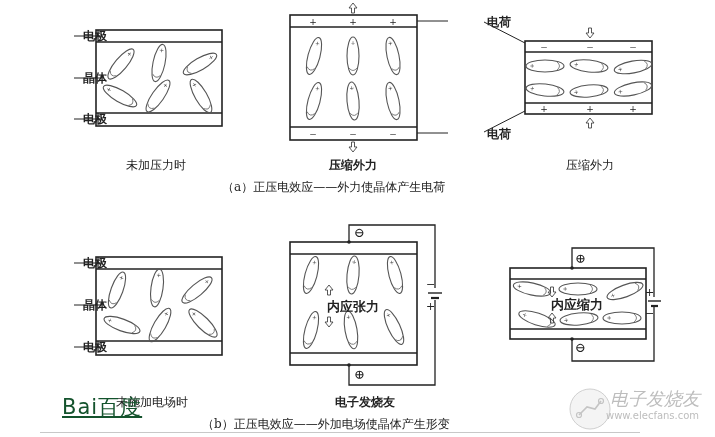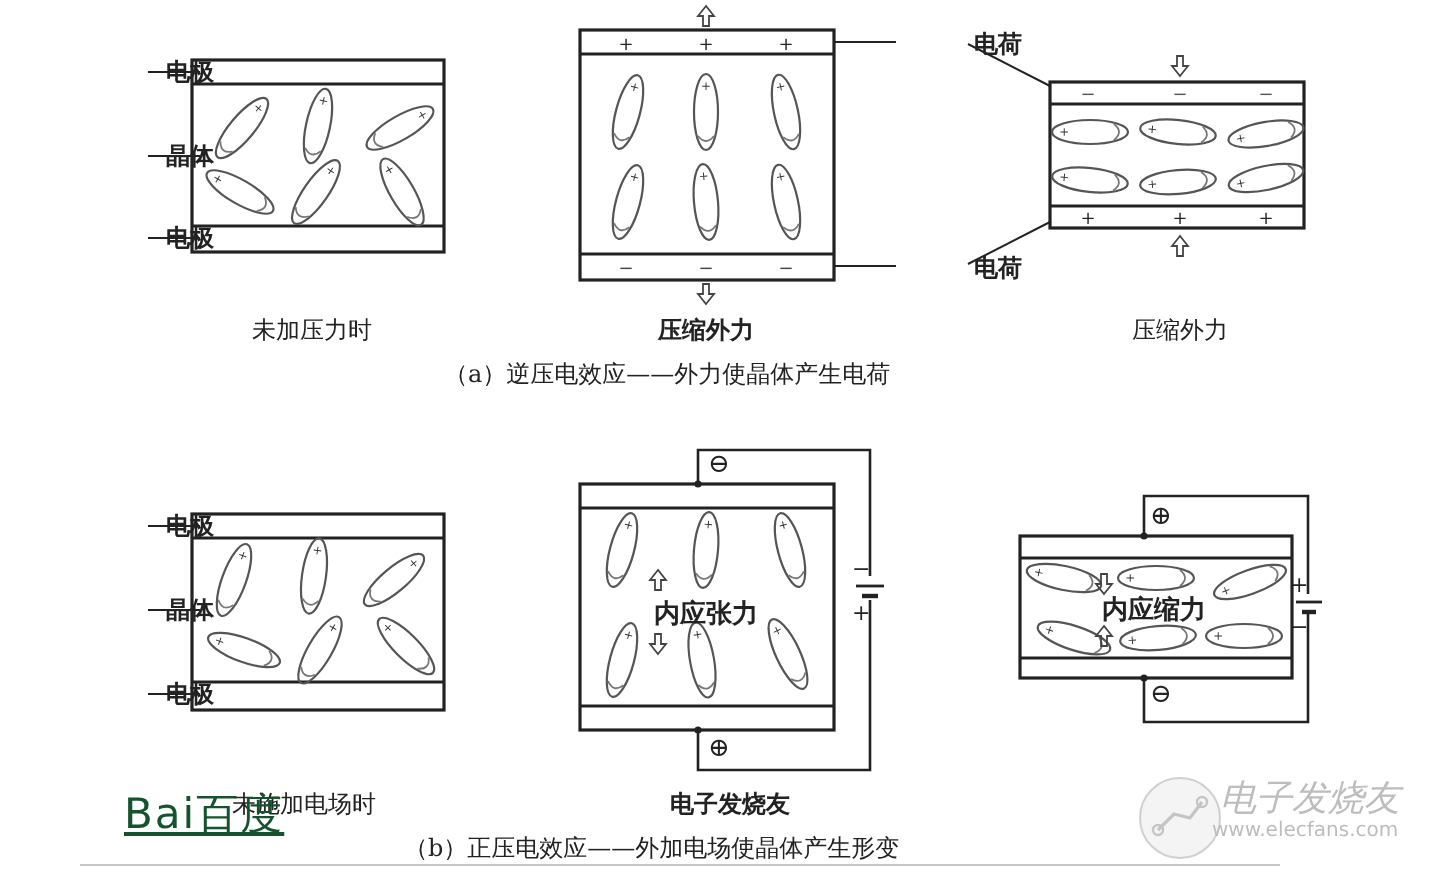--- a/index.html
+++ b/index.html
@@ -147,21 +147,21 @@
 <div class="lbl" style="left:47px;top:70px;">晶体</div>
 <div class="lbl" style="left:47px;top:111px;">电极</div>
 <div class="cap" style="left:126px;top:157px;text-align:right;">未加压力时</div>
 
 <div class="lbl" style="left:451px;top:14px;">电荷</div>
 <div class="lbl" style="left:451px;top:126px;">电荷</div>
 <div class="cap" style="left:329px;top:157px;font-weight:bold;">压缩外力</div>
 
 <div class="cap" style="left:566px;top:157px;">压缩外力</div>
 
-<div class="cap" style="left:222px;top:179px;">（a）逆压电效应——外力使晶体产生电荷</div>
+<div class="cap" style="left:222px;top:179px;">（a）正压电效应——外力使晶体产生电荷</div>
 
 <div class="lbl" style="left:47px;top:255px;">电极</div>
 <div class="lbl" style="left:47px;top:297px;">晶体</div>
 <div class="lbl" style="left:47px;top:339px;">电极</div>
 <div class="cap" style="left:116px;top:394px;">未施加电场时</div>
 
 <div class="inner" style="left:327px;top:298px;">内应张力</div>
 <div class="cap" style="left:354px;top:225px;font-size:13px;">⊖</div>
 <div class="cap" style="left:354px;top:367px;font-size:13px;">⊕</div>
 <div class="cap" style="left:426px;top:278px;font-size:11px;">−</div>

